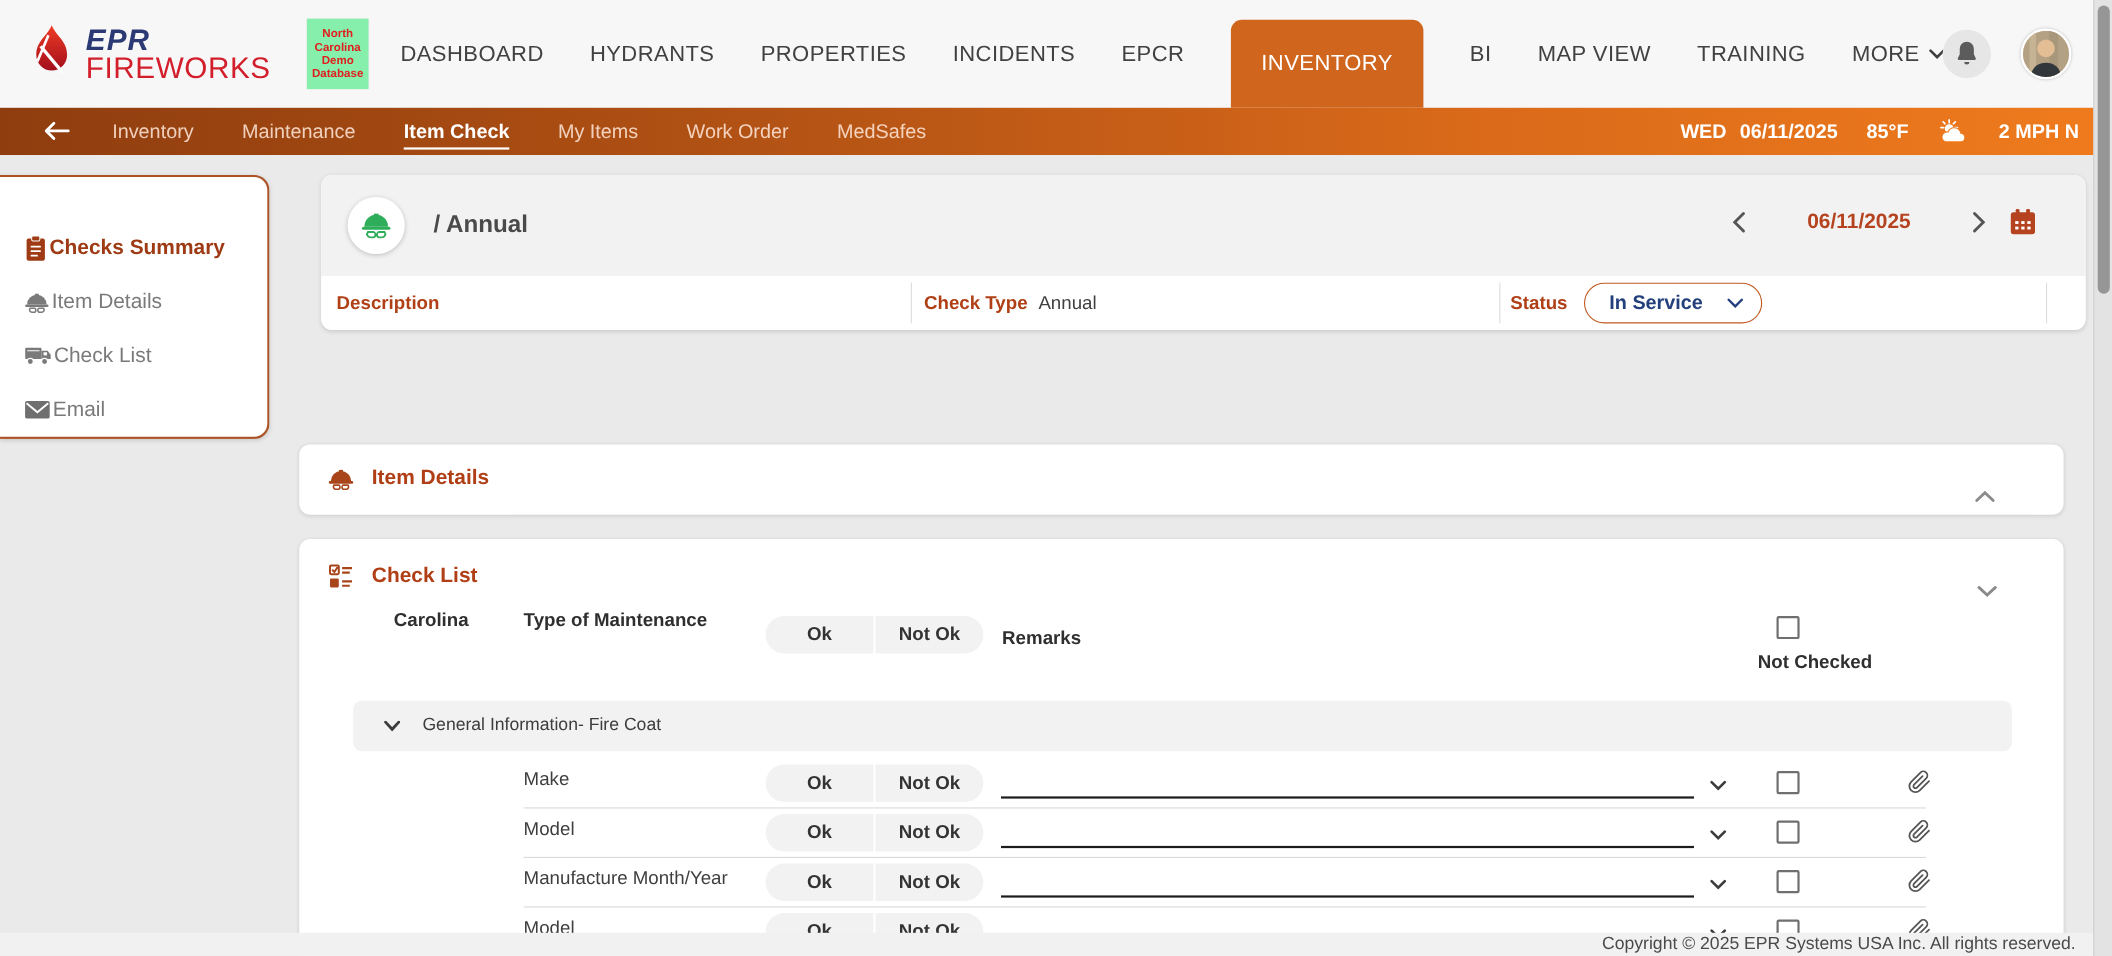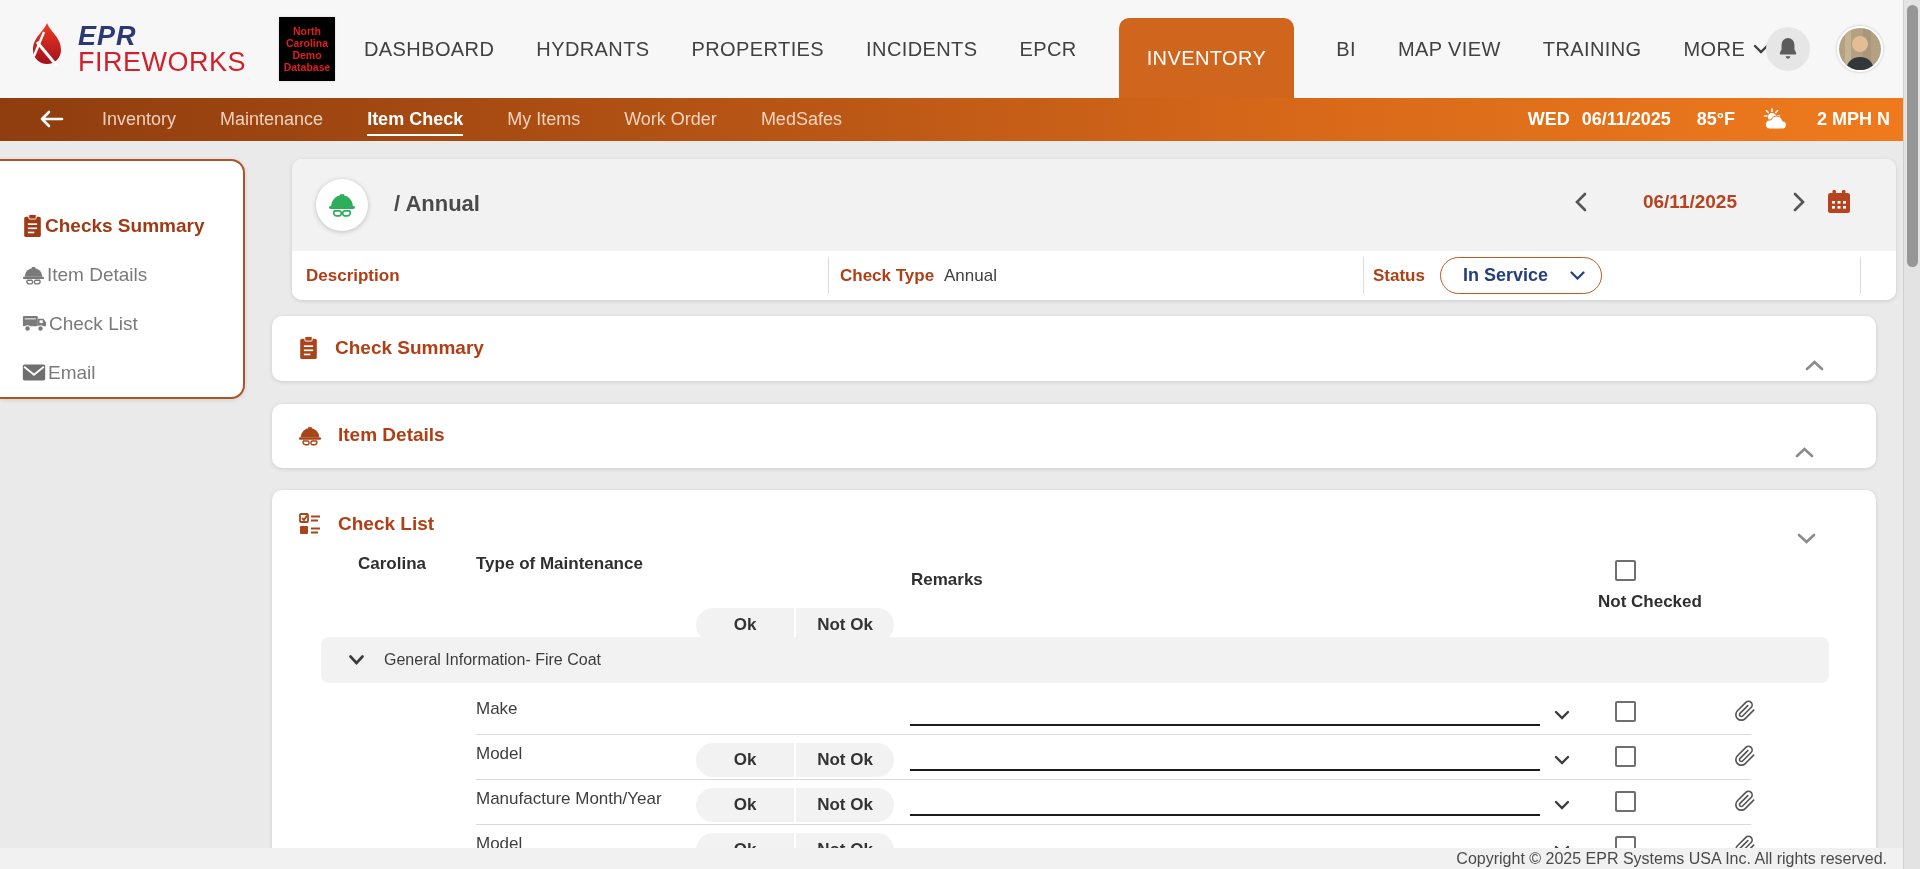--- a/index.html
+++ b/index.html
@@ -5,21 +5,21 @@
   * { box-sizing: border-box; margin: 0; padding: 0; }
   html,body { width: 1920px; height: 869px; overflow: hidden; }
   body { font-family: "Liberation Sans", sans-serif; background:#eaeaea; position: relative; }
 
   
   .hdr { position:absolute; top:0; left:0; width:1920px; height:98px; background:#f7f7f7; }
   .brand { position:absolute; left:24px; top:22px; display:flex; align-items:center; gap:8px; cursor:pointer; }
   .brand-text { line-height:26px; }
   .brand-epr { font-size:27px; font-weight:800; font-style:italic; color:#2b3a74; letter-spacing:1px; }
   .brand-fw  { font-size:27px; font-weight:400; color:#d31f2b; letter-spacing:.5px; }
-  .nc-badge { position:absolute; left:279px; top:17px; width:56px; height:64px; background:#000000;
+  .nc-badge { position:absolute; left:279px; top:17px; width:56px; height:64px; background:#86efac;
               box-shadow:0 0 2px rgba(0,0,0,.15); display:flex; align-items:center; justify-content:center;
               text-align:center; font-size:10.5px; font-weight:700; color:#e11d1d; line-height:12px; padding:2px; }
   .topnav { position:absolute; left:364px; top:0; height:98px; display:flex; align-items:center; gap:42px; }
   .topnav-item { font-size:20px; color:#414141; letter-spacing:.4px; white-space:nowrap; cursor:pointer; }
   .topnav-item.active { align-self:flex-end; height:80px; background:#d0651e; color:#fff;
               border-radius:10px 10px 0 0; display:flex; align-items:center; padding:0 28px; }
   .topnav-more { display:flex; align-items:center; gap:8px; }
   .bell-wrap { position:absolute; right:110px; top:27px; width:44px; height:44px; border-radius:50%;
               background:#e6e6e6; display:flex; align-items:center; justify-content:center; cursor:pointer; }
   .avatar { position:absolute; right:37px; top:26px; width:46px; height:46px; border-radius:50%;
@@ -81,21 +81,21 @@
   .sec-title { position:absolute; left:26px; display:flex; align-items:center; gap:16px; }
   .sec-title span { font-size:19px; font-weight:700; color:#b03f16; }
   .collapse-chev { position:absolute; cursor:pointer; }
 
   .card-summary { top:175px; height:65px; }
   .card-item    { top:263px; height:64px; }
   .card-check   { top:349px; height:540px; border-radius:10px 10px 0 0; }
 
   
   .col-head { position:absolute; font-size:17px; font-weight:700; color:#2f2f2f; }
-  .seg { display:flex;margin-top:48px; }
+  .seg { display:flex; }
   .seg-btn { width:98px; height:34px; background:#f2f2f2; display:flex; align-items:center; justify-content:center;
             font-size:17px; font-weight:700; color:#333; cursor:pointer; }
   .seg-btn.ok  { border-radius:17px 0 0 17px; margin-right:2px; }
   .seg-btn.nok { border-radius:0 17px 17px 0; }
   .checkbox { width:21px; height:21px; border:2px solid #6f6f6f; border-radius:2px; background:#fff; cursor:pointer; }
 
   .group-bar { position:absolute; left:49px; top:147px; width:1508px; height:46px; background:#f2f2f2;
             border-radius:8px; display:flex; align-items:center; gap:20px; padding-left:28px; cursor:pointer; }
   .group-bar span { font-size:16px; color:#3c3c3c; }
 
@@ -304,39 +304,20 @@
       <div class="status-pill">
         <span>In Service</span>
         <svg width="15" height="9" viewBox="0 0 15 9">
           <polyline points="1.5,1.5 7.5,7.5 13.5,1.5" fill="none" stroke="#24407c" stroke-width="2.2" stroke-linecap="round"></polyline>
         </svg>
       </div>
       <div class="vdiv" style="left:1568px"></div>
     </div>
   </div>
 
-  <div class="card card-summary">
-    <div class="sec-title" style="top:20px">
-      <svg width="21" height="24" viewBox="0 0 22 26">
-        <rect x="2" y="3" width="18" height="22" rx="2" fill="#a8451a"></rect>
-        <rect x="7" y="0.5" width="8" height="5" rx="1.2" fill="#a8451a" stroke="#fff" stroke-width="1"></rect>
-        <g stroke="#fff" stroke-width="1.8">
-            <line x1="6" y1="11" x2="16" y2="11"></line>
-            <line x1="6" y1="15.5" x2="16" y2="15.5"></line>
-            <line x1="6" y1="20" x2="13" y2="20"></line>
-          </g>
-      </svg>
-      <span>Check Summary</span>
-    </div>
-    <div class="collapse-chev" style="right:52px; bottom:6px">
-      <svg width="19" height="11" viewBox="0 0 19 11">
-        <polyline points="2,9 9.5,2 17,9" fill="none" stroke="#8b8b8b" stroke-width="2.6" stroke-linecap="round"></polyline>
-      </svg>
-    </div>
-  </div>
 
   <div class="card card-item">
     <div class="sec-title" style="top:20px">
       <svg width="24" height="21" viewBox="0 0 26 22">
         <path d="M3 13a10 10 0 0 1 20 0z" fill="#a8451a"></path>
         <rect x="11" y="2" width="4" height="5" fill="#a8451a"></rect>
         <rect x="1" y="13" width="24" height="2.6" rx="1.3" fill="#a8451a"></rect>
         <path d="M6 17h5a2.5 2.5 0 0 1 0 4H8a2.5 2.5 0 0 1-2-4zm14 0h-5a2.5 2.5 0 0 0 0 4h3a2.5 2.5 0 0 0 2-4z" fill="none" stroke="#a8451a" stroke-width="1.6"></path>
       </svg>
       <span>Item Details</span>

